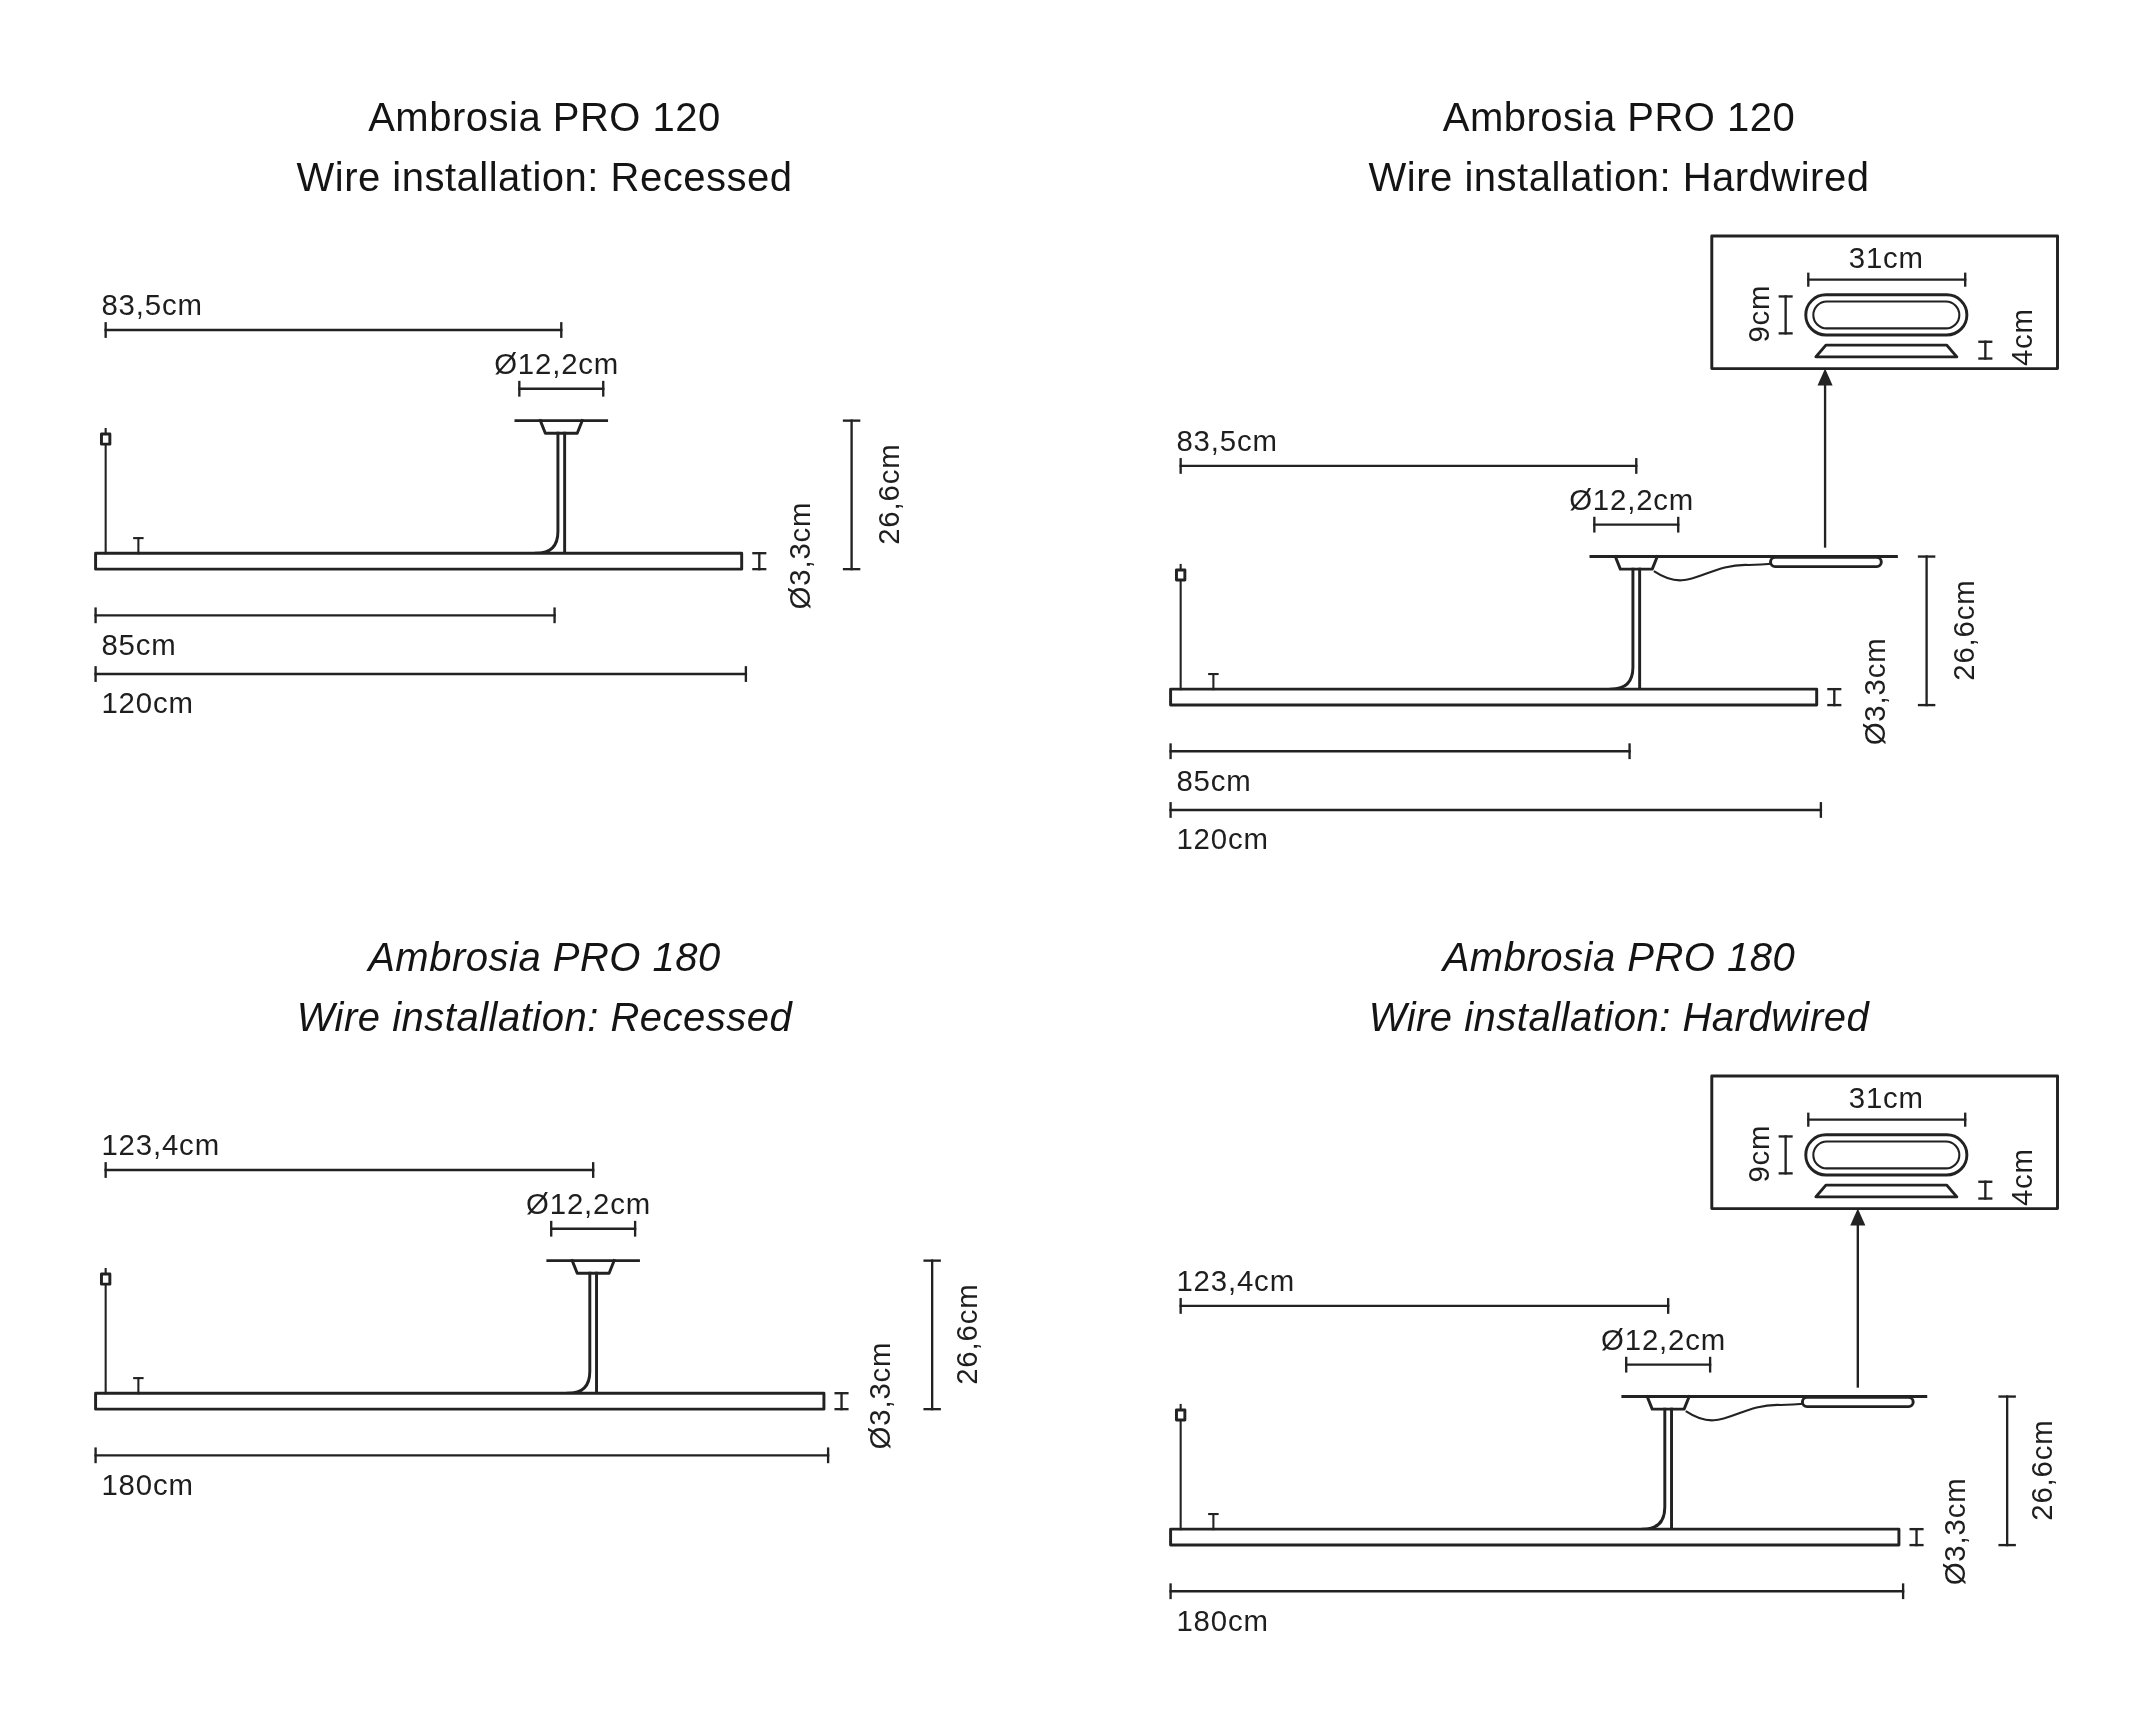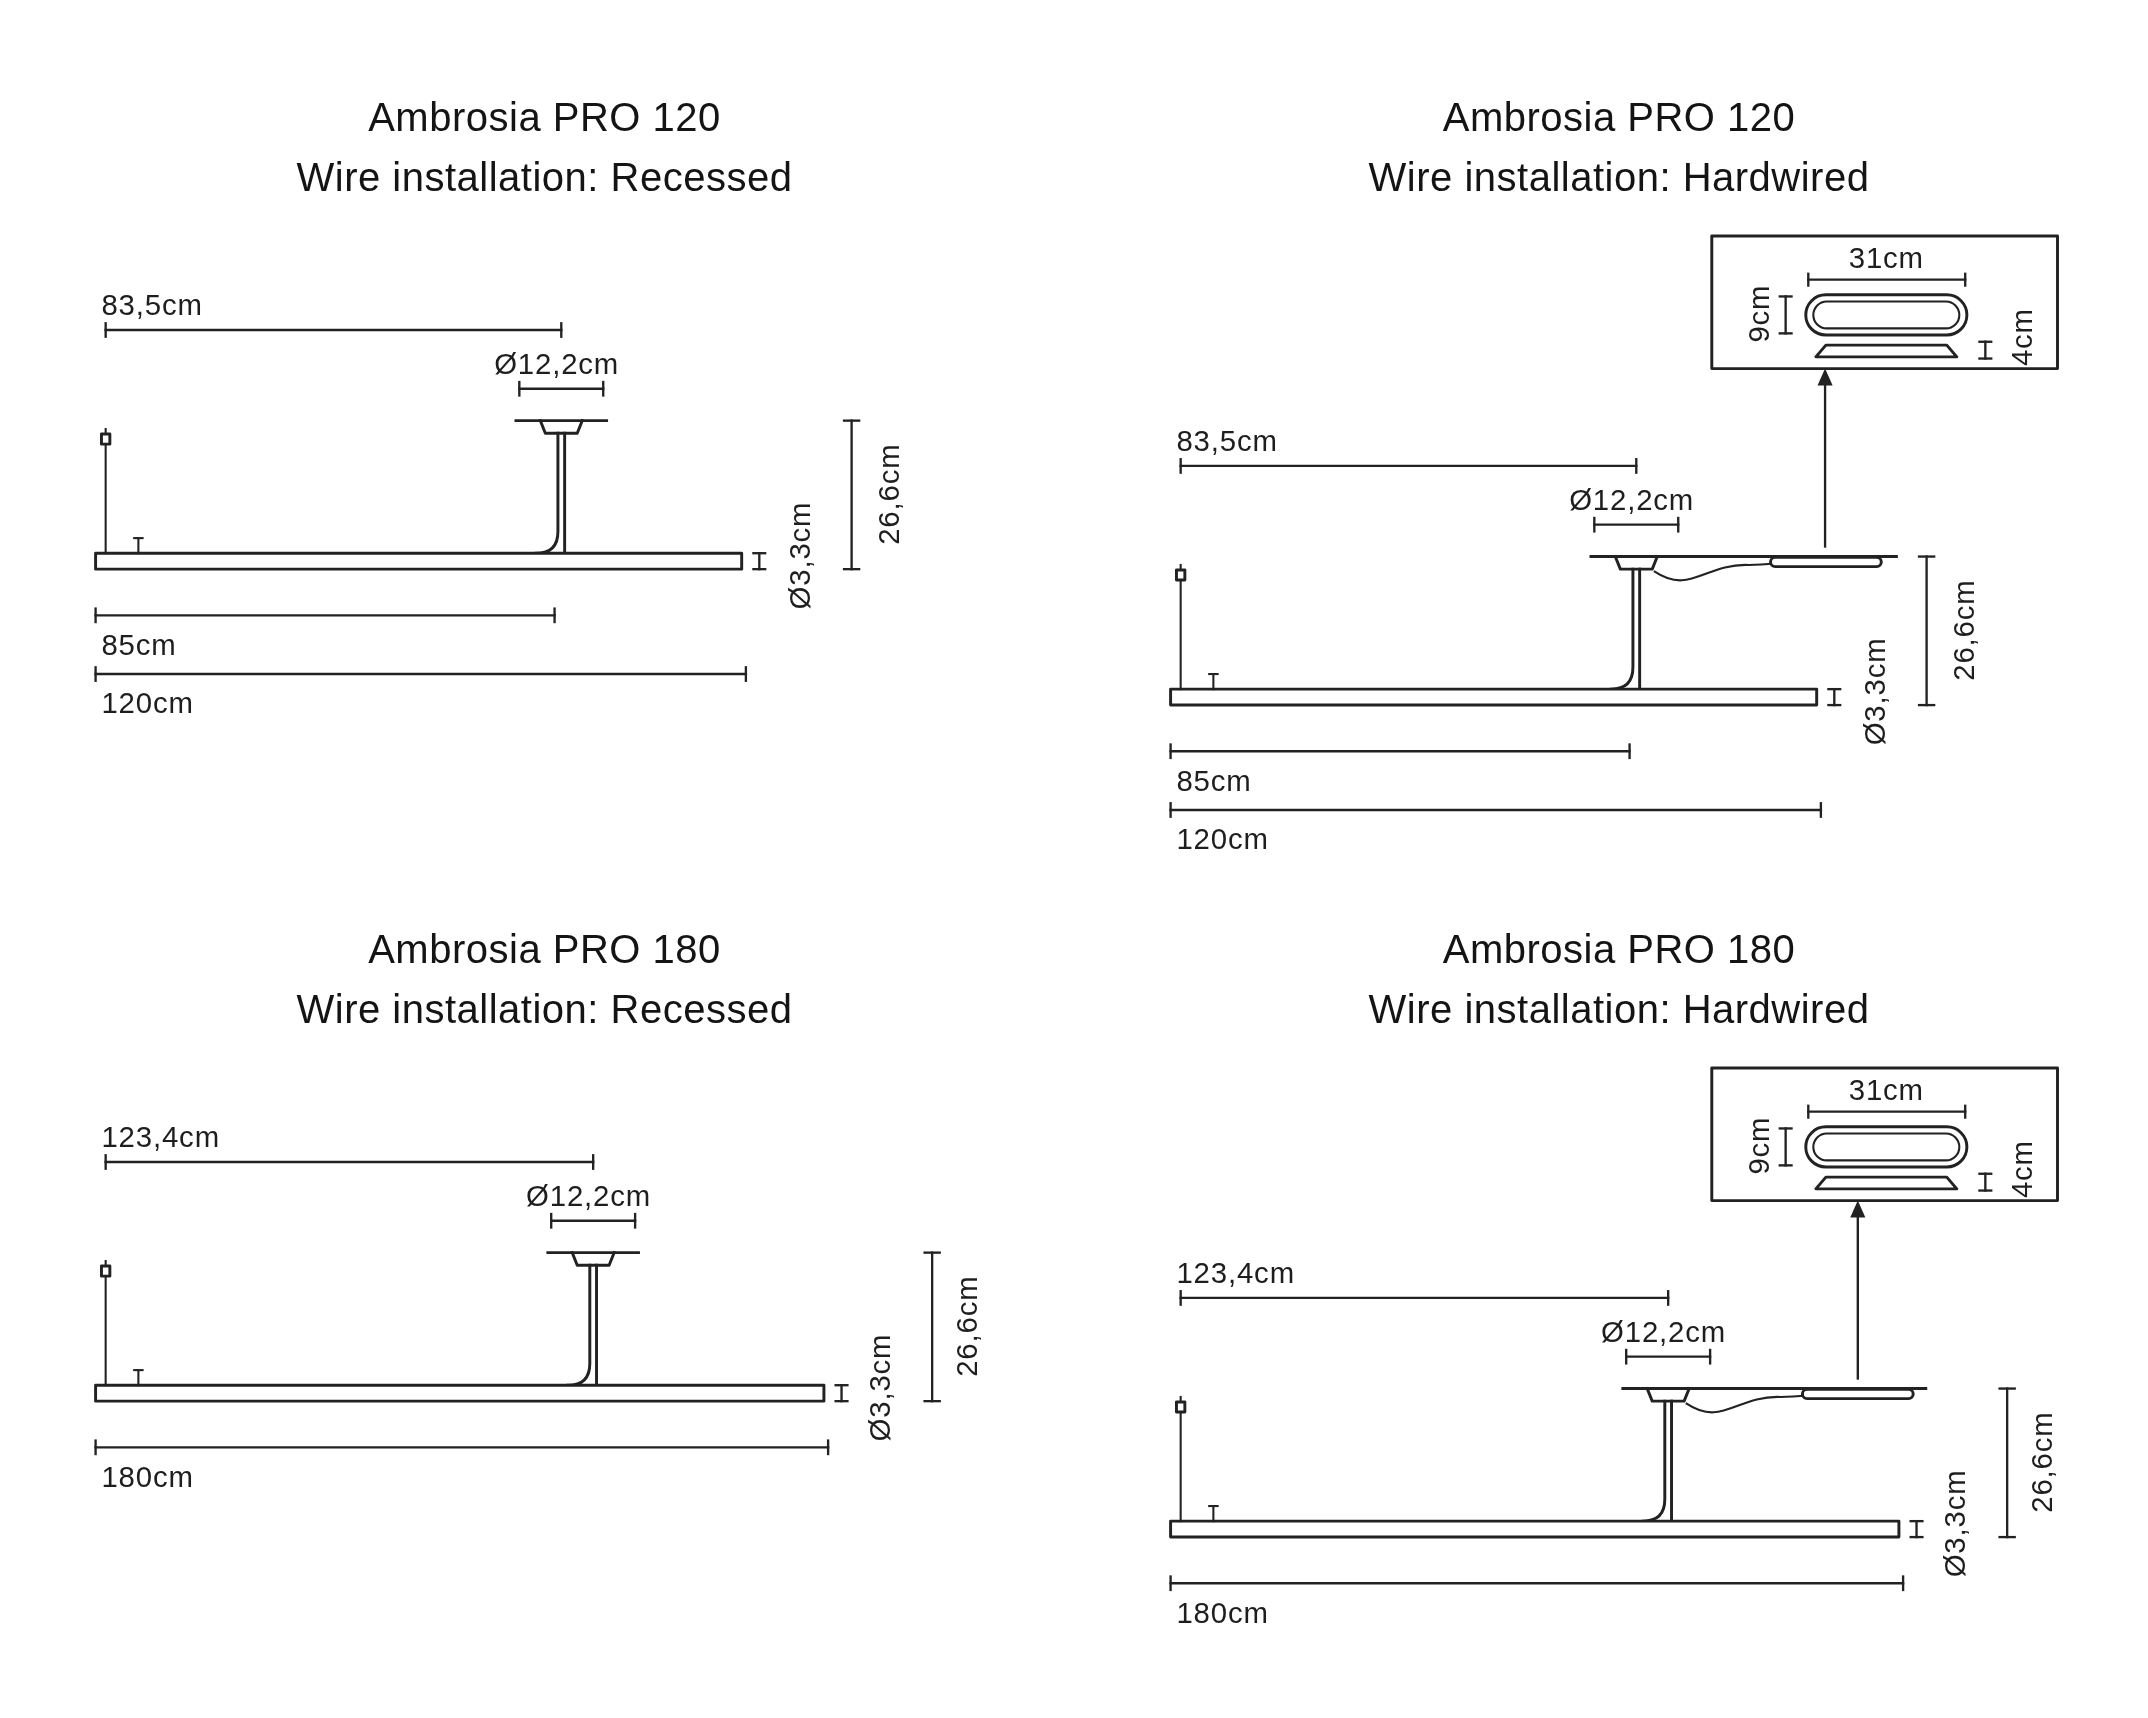--- a/index.html
+++ b/index.html
@@ -11,21 +11,21 @@
     overflow:hidden;
   }
   .grid {
     display:grid;
     grid-template-columns:1074px 1075px;
     grid-template-rows:887px 832px;
     width:2148px; height:1719px;
   }
   .panel { display:flex; flex-direction:column; align-items:center;padding-left:15px; }
   .titles { text-align:center; margin-top:87px; margin-bottom:23.5px; }
-  .panel.row2 .titles { margin-top:32px; }
+  .panel.row2 .titles { margin-top:40px;font-style:italic; }
   .title, .subtitle {
     font-size:40px; font-weight:500; line-height:1.5; letter-spacing:0.5px;
     color:#141414;
   }
   svg { display:block; overflow:visible; }
   
   .o  { stroke:#222222; stroke-width:3.5; fill:none; stroke-linecap:square; stroke-linejoin:round; }
   .of { stroke:#222222; stroke-width:3.5; fill:#ffffff; stroke-linejoin:round; }
   .th { stroke:#222222; stroke-width:2.5; fill:none; stroke-linecap:square; }
   

